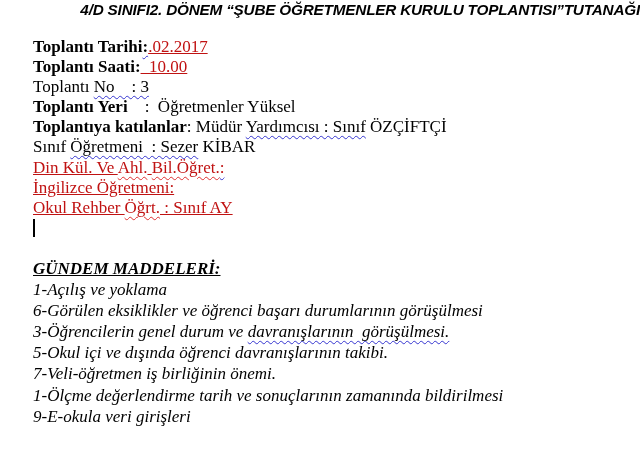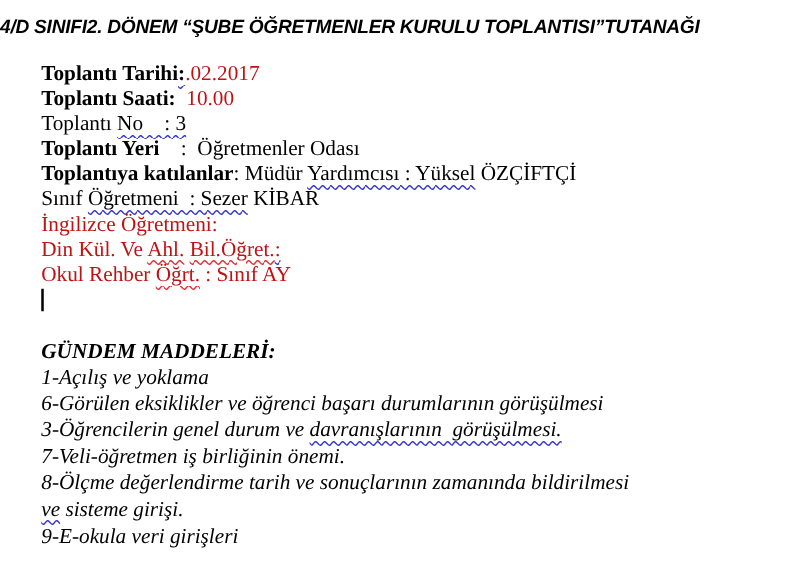--- a/index.html
+++ b/index.html
@@ -8,43 +8,43 @@
     --wavy-blue:#3535d0;
     --wavy-red:#e03030;
   }
   html,body{margin:0;padding:0;}
   body{
     width:640px;height:470px;overflow:hidden;background:#ffffff;
     font-family:"Liberation Serif", serif;
     color:var(--text);
   }
   .doc-title{
-    margin-top:14px;
-    text-align:left;
+    margin-top:2px;
+    text-align:right;
     font-family:"Liberation Sans", sans-serif;
     font-weight:bold;font-style:italic;
     font-size:15.3px;line-height:16px;
     letter-spacing:-0.2px;
     white-space:pre;
   }
   .doc-body{
     margin:19px 0 0 33px;
     font-size:17px;
   }
   .line{
     white-space:pre;
     line-height:20.1px;
     height:20.1px;
   }
   .line.agenda{line-height:21.1px;height:21.1px;}
   .line.blank{height:20px;}
   .seg-b{font-weight:bold;}
   .seg-i{font-style:italic;}
-  .seg-u{text-decoration-thickness:1.3px;}
-  .seg-r{color:var(--red);}
+  .seg-u{text-decoration:underline;text-decoration-thickness:1.3px;}
+  .seg-r{color:var(--red);text-decoration:underline;}
   .seg-wb{
     text-decoration-line:underline;
     text-decoration-style:wavy;
     text-decoration-color:var(--wavy-blue);
     text-decoration-thickness:1px;
     text-underline-offset:3px;
   }
   .seg-wr{
     text-decoration-line:underline;
     text-decoration-style:wavy;
@@ -61,29 +61,29 @@
 </style>
 </head>
 <body style="background: rgb(255, 255, 255);">
 
 <div class="doc-title">4/D SINIFI2. DÖNEM “ŞUBE ÖĞRETMENLER KURULU TOPLANTISI”TUTANAĞI</div>
 
 <div class="doc-body" id="doc-body">
     <div class="line"><span class="seg-b">Toplantı Tarihi</span><span class="seg-b seg-wb">:</span><span class="seg-r">.02.2017</span></div>
     <div class="line"><span class="seg-b">Toplantı Saati:</span><span class="seg-r">  10.00</span></div>
     <div class="line"><span class="">Toplantı </span><span class="seg-wb">No    : 3</span></div>
-    <div class="line"><span class="seg-b">Toplantı Yeri</span><span class="">    :  Öğretmenler Odası</span></div>
-    <div class="line"><span class="seg-b">Toplantıya katılanlar</span><span class="">: Müdür </span><span class="seg-wb">Yardımcısı : Yüksel</span><span class=""> ÖZÇİFTÇİ</span></div>
+    <div class="line"><span class="seg-b">Toplantı Yeri</span><span class="">    :  Öğretmenler Yüksel</span></div>
+    <div class="line"><span class="seg-b">Toplantıya katılanlar</span><span class="">: Müdür </span><span class="seg-wb">Yardımcısı : Sınıf</span><span class=""> ÖZÇİFTÇİ</span></div>
     <div class="line"><span class="">Sınıf </span><span class="seg-wb">Öğretmeni  : Sezer</span><span class=""> KİBAR</span></div>
+    <div class="line"><span class="seg-r">Din Kül. Ve </span><span class="seg-r seg-wr">Ahl.</span><span class="seg-r"> </span><span class="seg-r seg-wr">Bil.Öğret.</span><span class="seg-r seg-wb">:</span></div>
     <div class="line"><span class="seg-r">İngilizce Öğretmeni:</span></div>
-    <div class="line"><span class="seg-r">Din Kül. Ve </span><span class="seg-r seg-wr">Ahl.</span><span class="seg-r"> </span><span class="seg-r seg-wr">Bil.Öğret.</span><span class="seg-r seg-wb">:</span></div>
     <div class="line"><span class="seg-r">Okul Rehber </span><span class="seg-r seg-wr">Öğrt.</span><span class="seg-r"> : Sınıf AY</span></div>
     <div class="line"><span class="caret"></span></div>
     <div class="line blank"></div>
     <div class="line agenda"><span class="seg-b seg-i seg-u">GÜNDEM MADDELERİ:</span></div>
     <div class="line agenda"><span class="seg-i">1-Açılış ve yoklama</span></div>
     <div class="line agenda"><span class="seg-i">6-Görülen eksiklikler ve öğrenci başarı durumlarının görüşülmesi</span></div>
     <div class="line agenda"><span class="seg-i">3-Öğrencilerin genel durum ve </span><span class="seg-i seg-wb">davranışlarının  görüşülmesi.</span></div>
+    <div class="line agenda"><span class="seg-i">5-Okul içi ve dışında öğrenci davranışlarının takibi.</span></div>
     <div class="line agenda"><span class="seg-i">7-Veli-öğretmen iş birliğinin önemi.</span></div>
-    <div class="line agenda"><span class="seg-i">8-Ölçme değerlendirme tarih ve sonuçlarının zamanında bildirilmesi</span></div>
-    <div class="line agenda"><span class="seg-i seg-wb">ve</span><span class="seg-i"> sisteme girişi.</span></div>
+    <div class="line agenda"><span class="seg-i">1-Ölçme değerlendirme tarih ve sonuçlarının zamanında bildirilmesi</span></div>
     <div class="line agenda"><span class="seg-i">9-E-okula veri girişleri</span></div>
   </div>
 
 </body></html>

